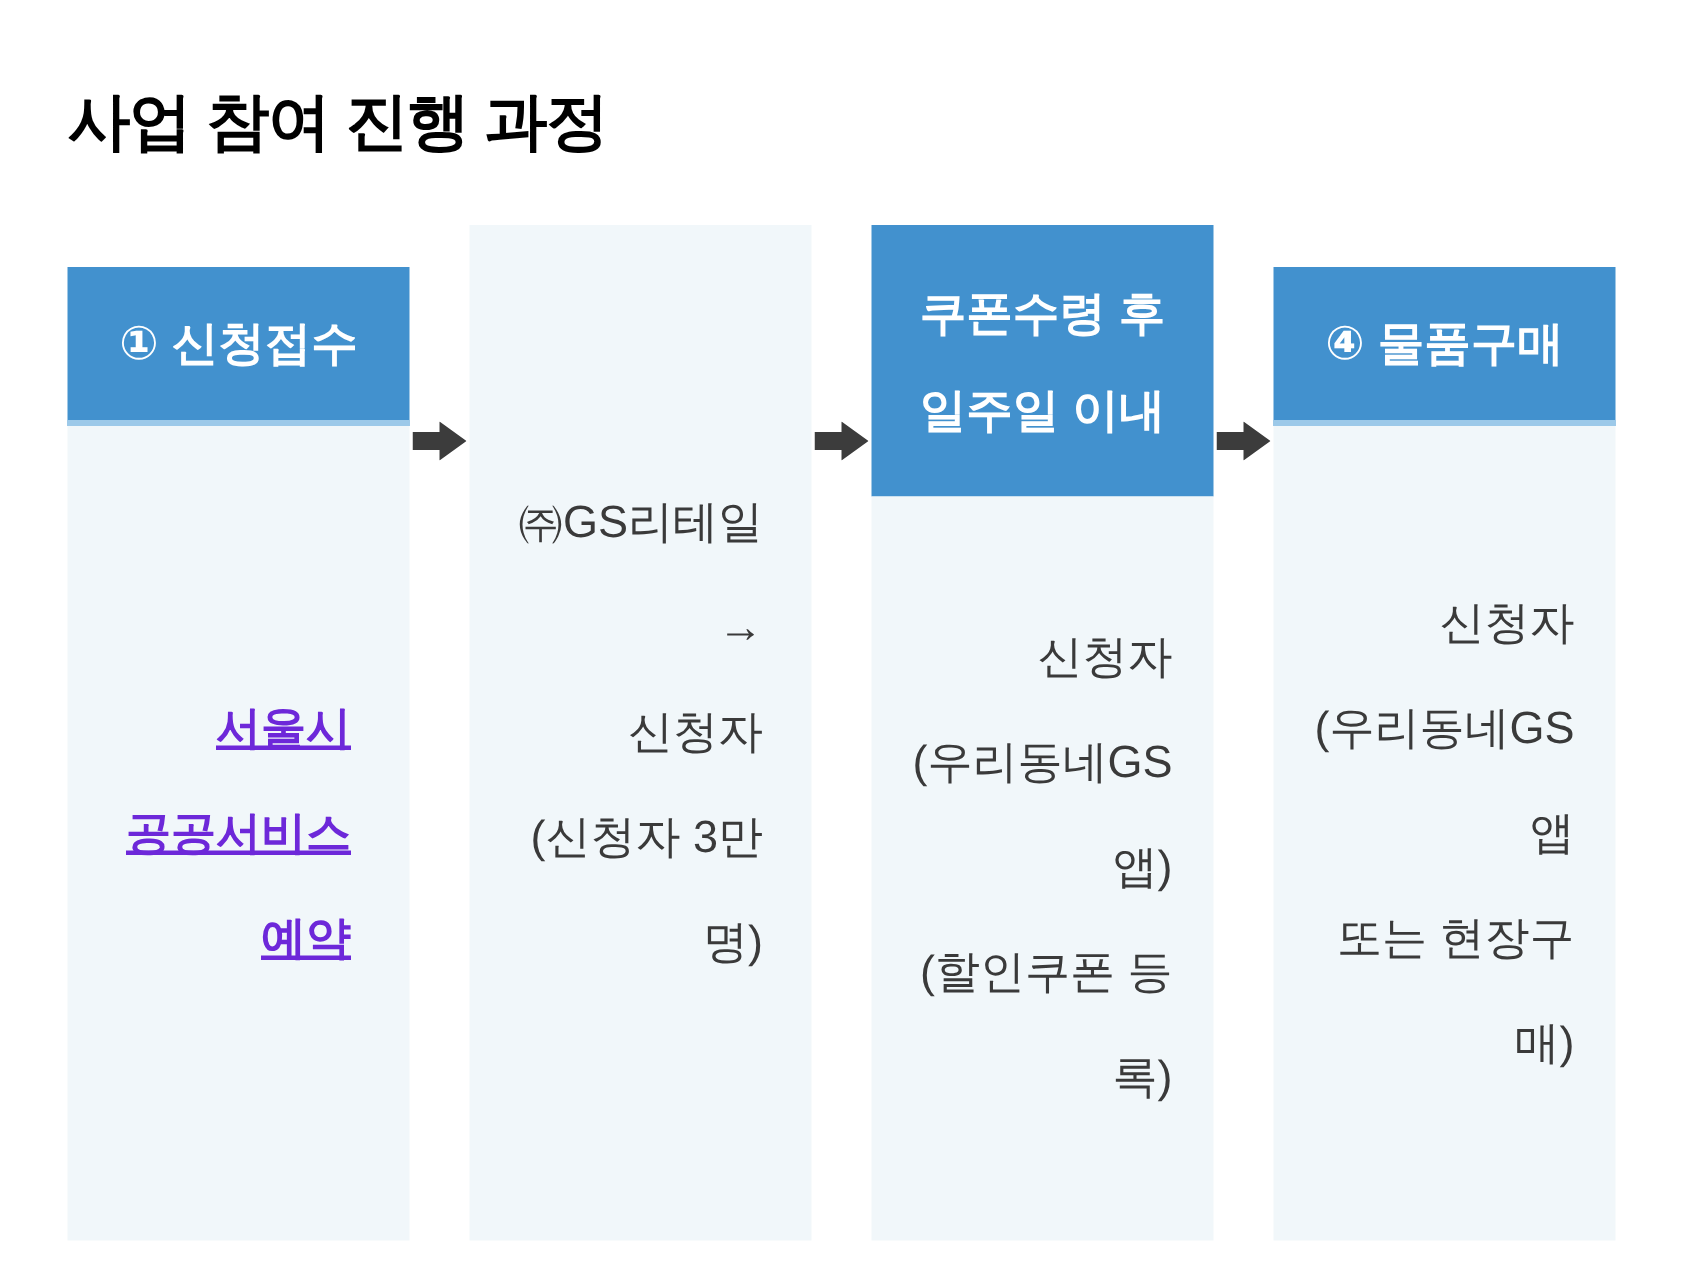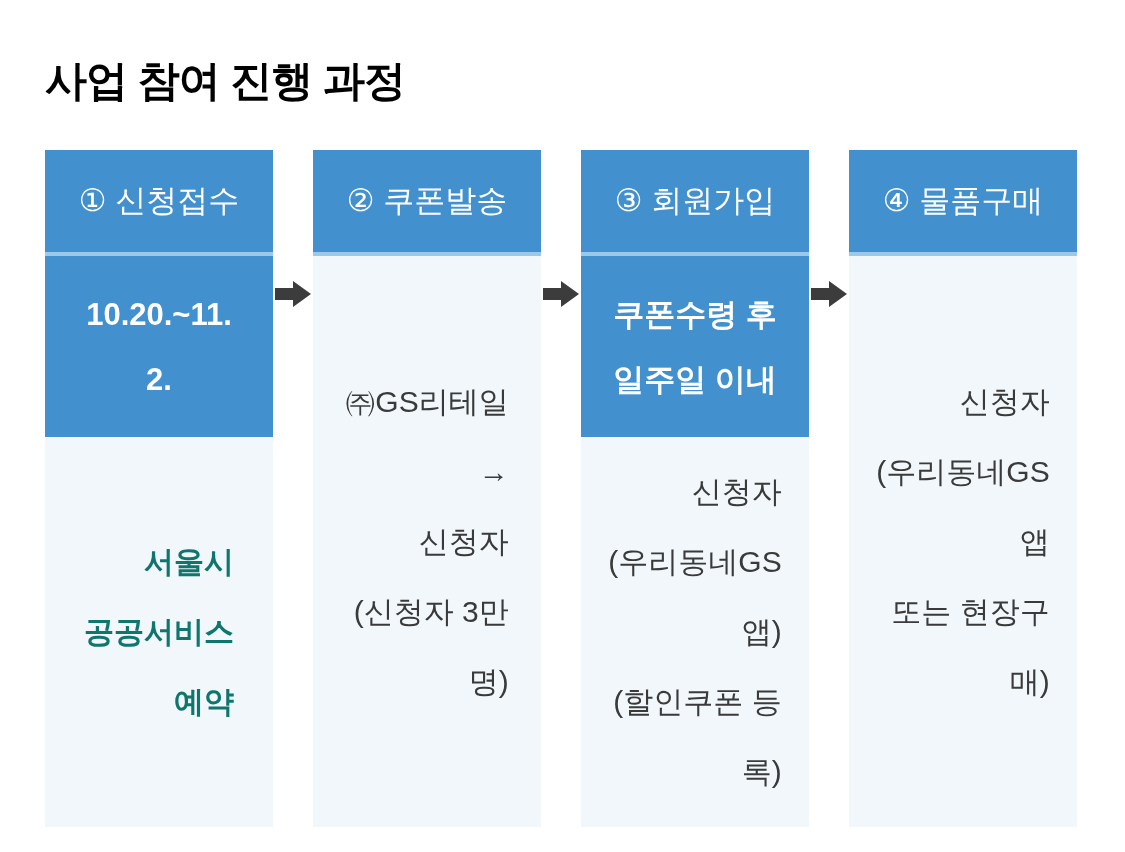--- a/index.html
+++ b/index.html
@@ -35,25 +35,26 @@
     display: flex;
     flex-direction: column;
   }
 
   .step-header {
     height: 106px;
     background: #4291ce;
     border-bottom: 4px solid #9cc9e9;
     color: #ffffff;
     font-size: 31px;
-    font-weight: 400;
+    font-weight: 700;
     display: flex;
     align-items: center;
     justify-content: center;
     text-align: center;
+    margin-top: 28px;
   }
 
   .step-period {
     height: 181px;
     background: #4291ce;
     color: #ffffff;
     font-size: 31px;
     font-weight: 700;
     line-height: 65px;
     white-space: pre-line;
@@ -71,22 +72,23 @@
     font-weight: 400;
     line-height: 70px;
     white-space: pre-line;
     display: flex;
     align-items: center;
     justify-content: center;
     text-align: right;
   }
 
   .step-detail.emphasis {
-    color: #0f766e;
+    color: #6d28d9;
     font-weight: 700;
+    text-decoration: underline;
   }
 
   .arrow-cell {
     width: 40px;
     display: flex;
     justify-content: center;
     align-items: flex-start;
     padding-top: 131px;
   }
   .arrow-cell svg { display: block; }
@@ -95,50 +97,46 @@
 <body>
 
 <div class="page">
 
   <h1 class="page-title">사업 참여 진행 과정</h1>
 
   <div class="flow">
 
     <section class="step-col">
       <div class="step-header">① 신청접수</div>
-      <div class="step-period">10.20.~11.
-2.</div>
       <div class="step-detail emphasis">서울시
 공공서비스
 예약</div>
     </section>
 
     <div class="arrow-cell">
       <svg width="36" height="26" viewBox="0 0 36 26">
         <polygon points="0,7 18,7 18,0 36,13 18,26 18,19 0,19" fill="#3c3c3c"></polygon>
       </svg>
     </div>
 
     <section class="step-col">
-      <div class="step-header">② 쿠폰발송</div>
       <div class="step-detail">㈜GS리테일
 →
 신청자
 (신청자 3만
 명)</div>
     </section>
 
     <div class="arrow-cell">
       <svg width="36" height="26" viewBox="0 0 36 26">
         <polygon points="0,7 18,7 18,0 36,13 18,26 18,19 0,19" fill="#3c3c3c"></polygon>
       </svg>
     </div>
 
     <section class="step-col">
-      <div class="step-header">③ 회원가입</div>
       <div class="step-period">쿠폰수령 후
 일주일 이내</div>
       <div class="step-detail">신청자
 (우리동네GS
 앱)
 (할인쿠폰 등
 록)</div>
     </section>
 
     <div class="arrow-cell">

